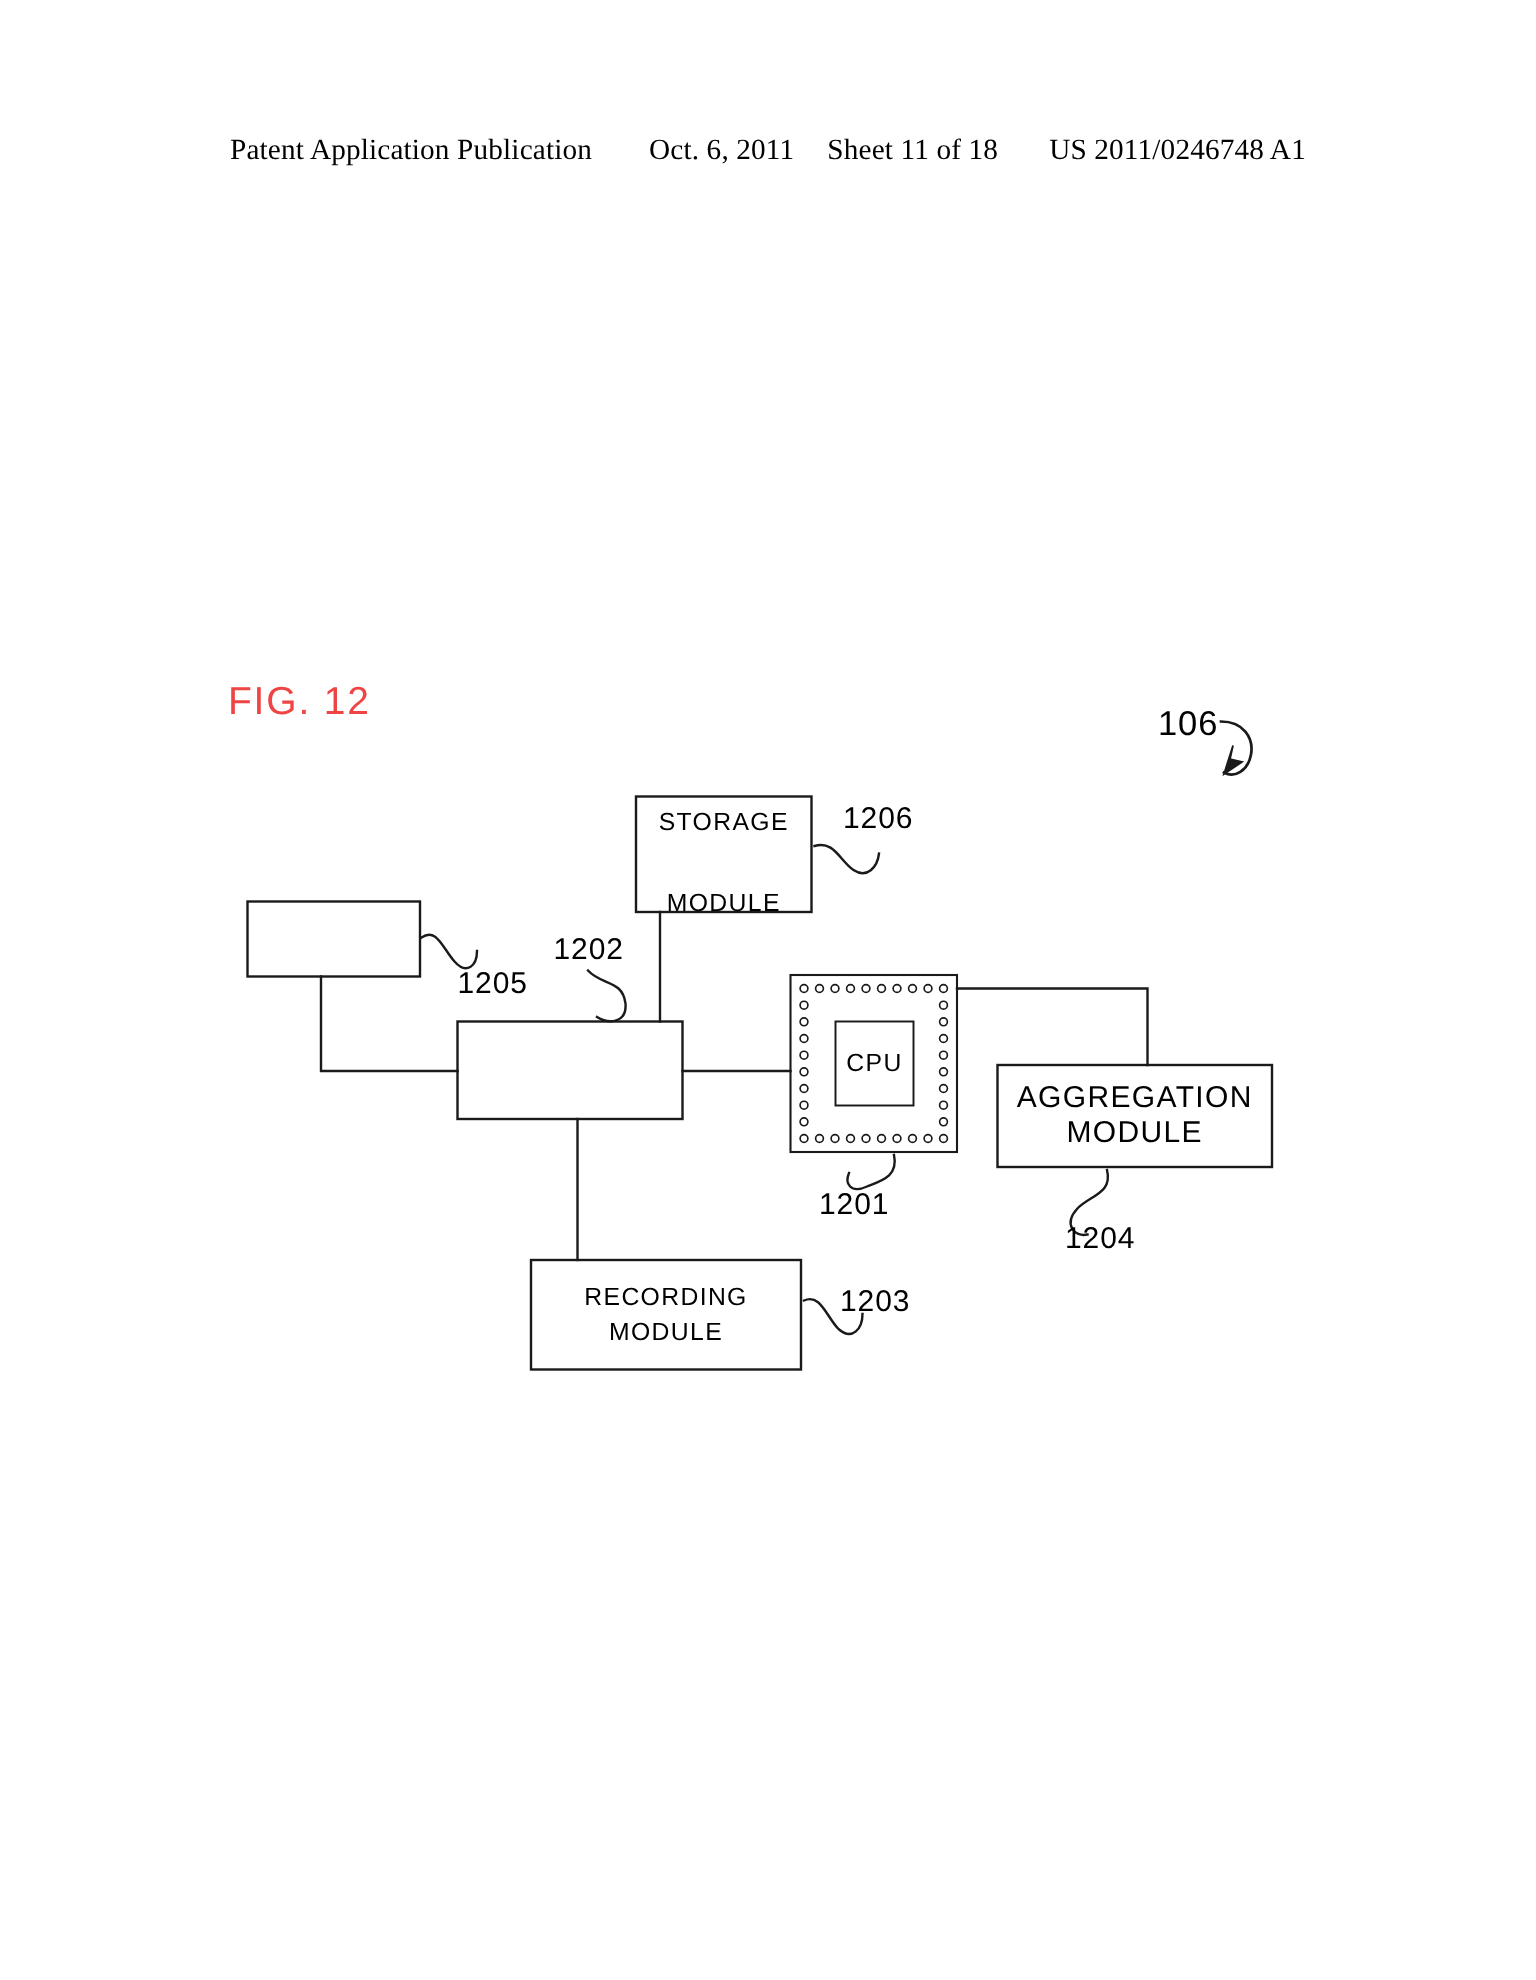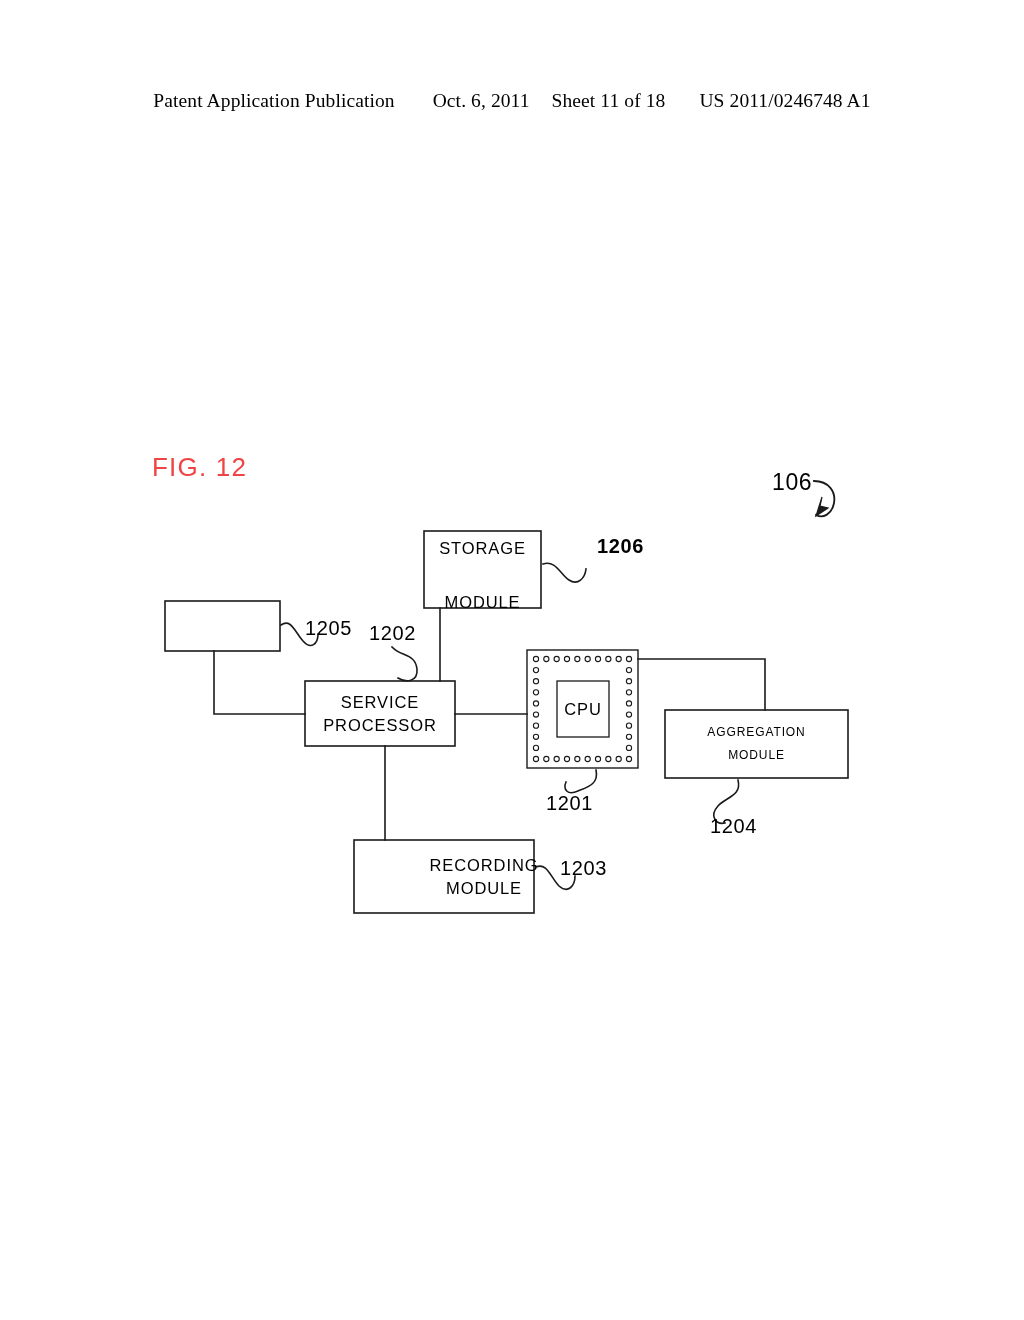--- a/index.html
+++ b/index.html
@@ -74,21 +74,21 @@
     align-items: center;
     justify-content: center;
     text-align: center;
     font-size: 16.5px;
     letter-spacing: 0.9px;
     line-height: 23px;
     color: #000;
     pointer-events: none;
     white-space: nowrap;
   }
-  .box-label.small { font-size: 12px; border-radius: 21px; }
+  .box-label.small { font-size: 20px; border-radius: 21px; }
 
   
   .ref-num {
     position: absolute;
     font-size: 20px;
     letter-spacing: 0.6px;
     color: #000;
     white-space: nowrap;
   }
   .ref-num.big { font-size: 23px; }
@@ -208,42 +208,38 @@
       </g>
     </g>
   </svg>
 
   <div class="box-label" style="left:424px; top:531px; width:117px; height:88px;gap:31px;">
     <span>STORAGE</span>
     <span>MODULE</span>
   </div>
 
 
-  <div class="box-label" style="left:305px; top:681px; width:150px; height:65px;">
-    <span>SERVICE</span>
-    <span>PROCESSOR</span>
-  </div>
 
   <div class="box-label" style="left:557px; top:681px; width:52px; height:56px;">
     <span>CPU</span>
   </div>
 
   <div class="box-label small" style="left:665px; top:710px; width:183px; height:68px;">
     <span>AGGREGATION</span>
     <span>MODULE</span>
   </div>
 
-  <div class="box-label" style="left:354px; top:840px; width:180px; height:73px;margin-left:40px;">
+  <div class="box-label" style="left:354px; top:840px; width:180px; height:73px;">
     <span>RECORDING</span>
     <span>MODULE</span>
   </div>
 
-  <div class="ref-num" style="left:597px; top:535px;font-weight:bold;">1206</div>
-
-  <div class="ref-num" style="left:305px; top:617px;">1205</div>
+  <div class="ref-num" style="left:562px; top:535px;">1206</div>
+
+  <div class="ref-num" style="left:305px; top:645px;">1205</div>
 
   <div class="ref-num" style="left:369px; top:622px;">1202</div>
 
   <div class="ref-num" style="left:546px; top:792px;">1201</div>
 
   <div class="ref-num" style="left:710px; top:815px;">1204</div>
 
   <div class="ref-num" style="left:560px; top:857px;">1203</div>
 
   <div class="ref-num big" style="left:772px; top:469px;">106</div>

